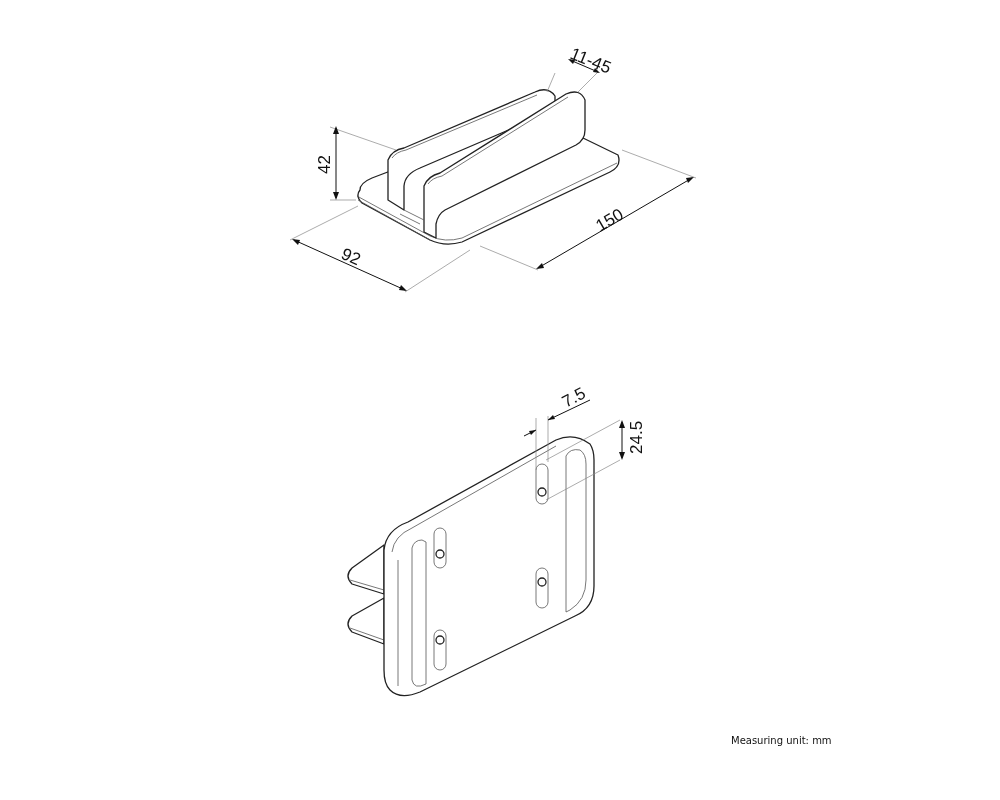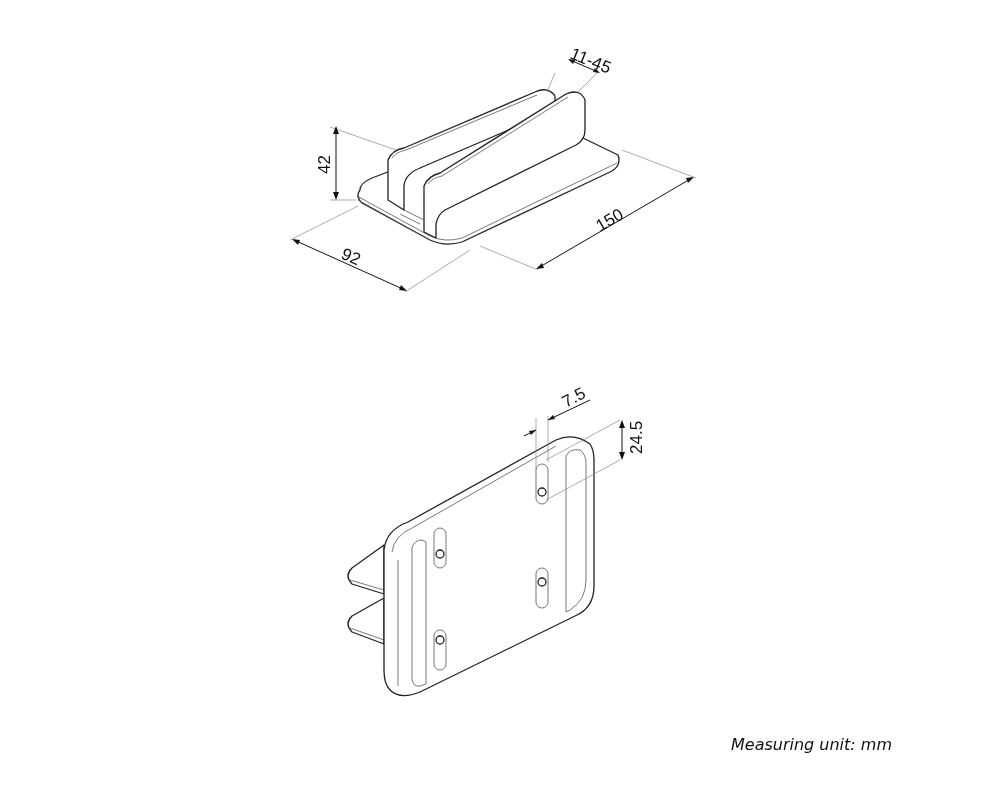--- a/index.html
+++ b/index.html
@@ -1,19 +1,19 @@
 <!DOCTYPE html>
 <html><head>
 <meta charset="utf-8">
 <style>
   html,body{margin:0;padding:0;background:#ffffff;}
   #canvas{position:relative;width:1000px;height:800px;background:#fff;overflow:hidden;}
   svg{position:absolute;left:0;top:0;}
   .dim-text{font-family:"Liberation Sans",sans-serif;font-size:17px;fill:#111;}
-  .unit-label{position:absolute;left:731px;top:735px;font-family:"DejaVu Sans",sans-serif;font-size:16px;color:#111;font-style:italic;}
+  .unit-label{position:absolute;left:731px;top:735px;font-family:"DejaVu Sans",sans-serif;font-size:10px;color:#111;}
   .obj{fill:#fff;stroke:#222;stroke-width:1.3;stroke-linejoin:round;}
   .thin{fill:none;stroke:#555;stroke-width:0.8;}
   .ext{fill:none;stroke:#888;stroke-width:0.7;}
   .dim{fill:none;stroke:#111;stroke-width:1;}
   .arrow{fill:#111;}
 </style>
 </head>
 <body>
 
 <div id="canvas">

